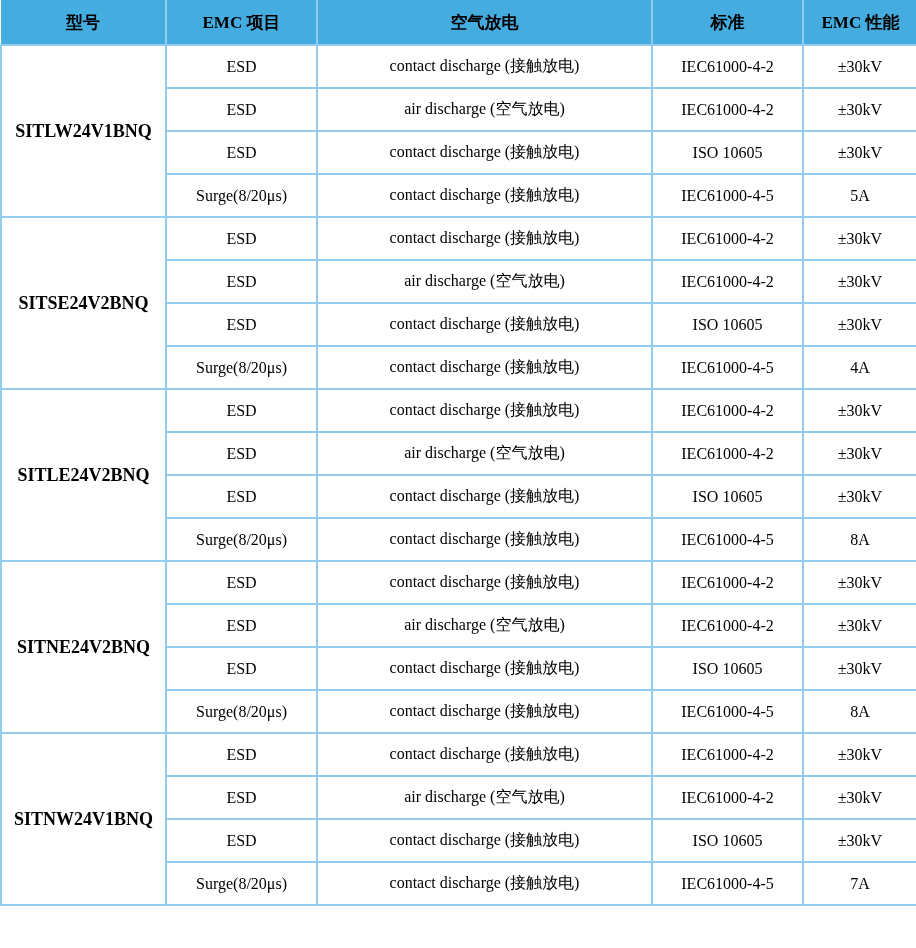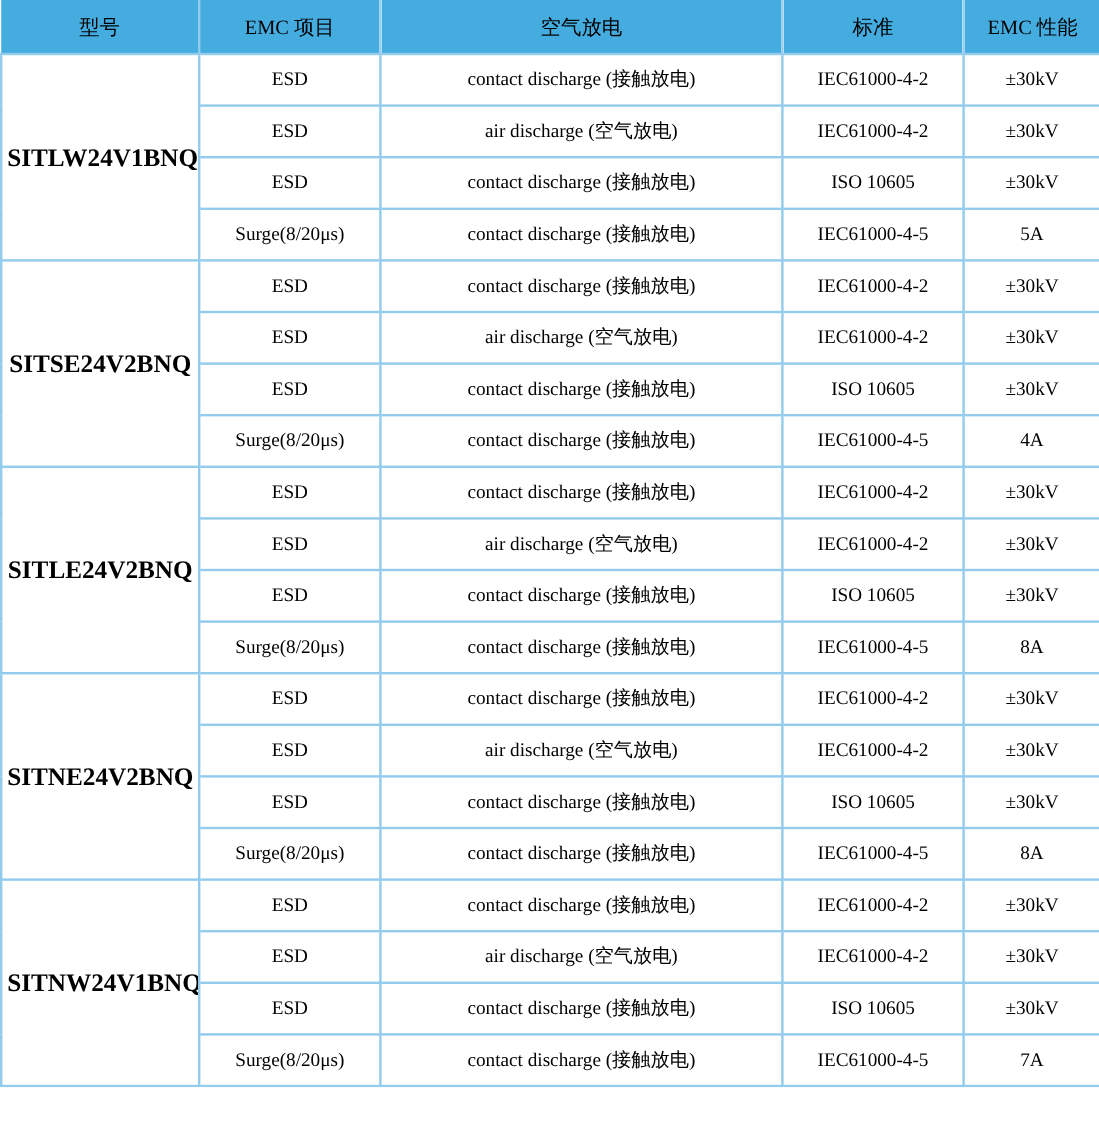--- a/index.html
+++ b/index.html
@@ -22,36 +22,36 @@
     border: 2px solid #92cbec;
     text-align: center;
     vertical-align: middle;
     padding: 0 4px;
     overflow: hidden;
   }
   
   table.emc-table thead th {
     background: #45ace0;
     height: 44px;
-    font-weight: normal;
+    font-weight: bold;
     font-size: 17px;
     border-top: none;
     border-bottom: 2px solid #92cbec;
   }
   table.emc-table thead th:first-child { border-left: none; }
   table.emc-table thead th:last-child  { border-right: none; }
   
   table.emc-table tbody td {
     background: #ffffff;
     height: 41px;
     font-size: 16px;
   }
   table.emc-table tbody td.model-cell {
     font-weight: bold;
-    font-size: 21px;
+    font-size: 18px;
   }
 </style>
 </head>
 <body>
 
 <table class="emc-table">
   <colgroup>
     <col style="width:165px">
     <col style="width:151px">
     <col style="width:335px">

